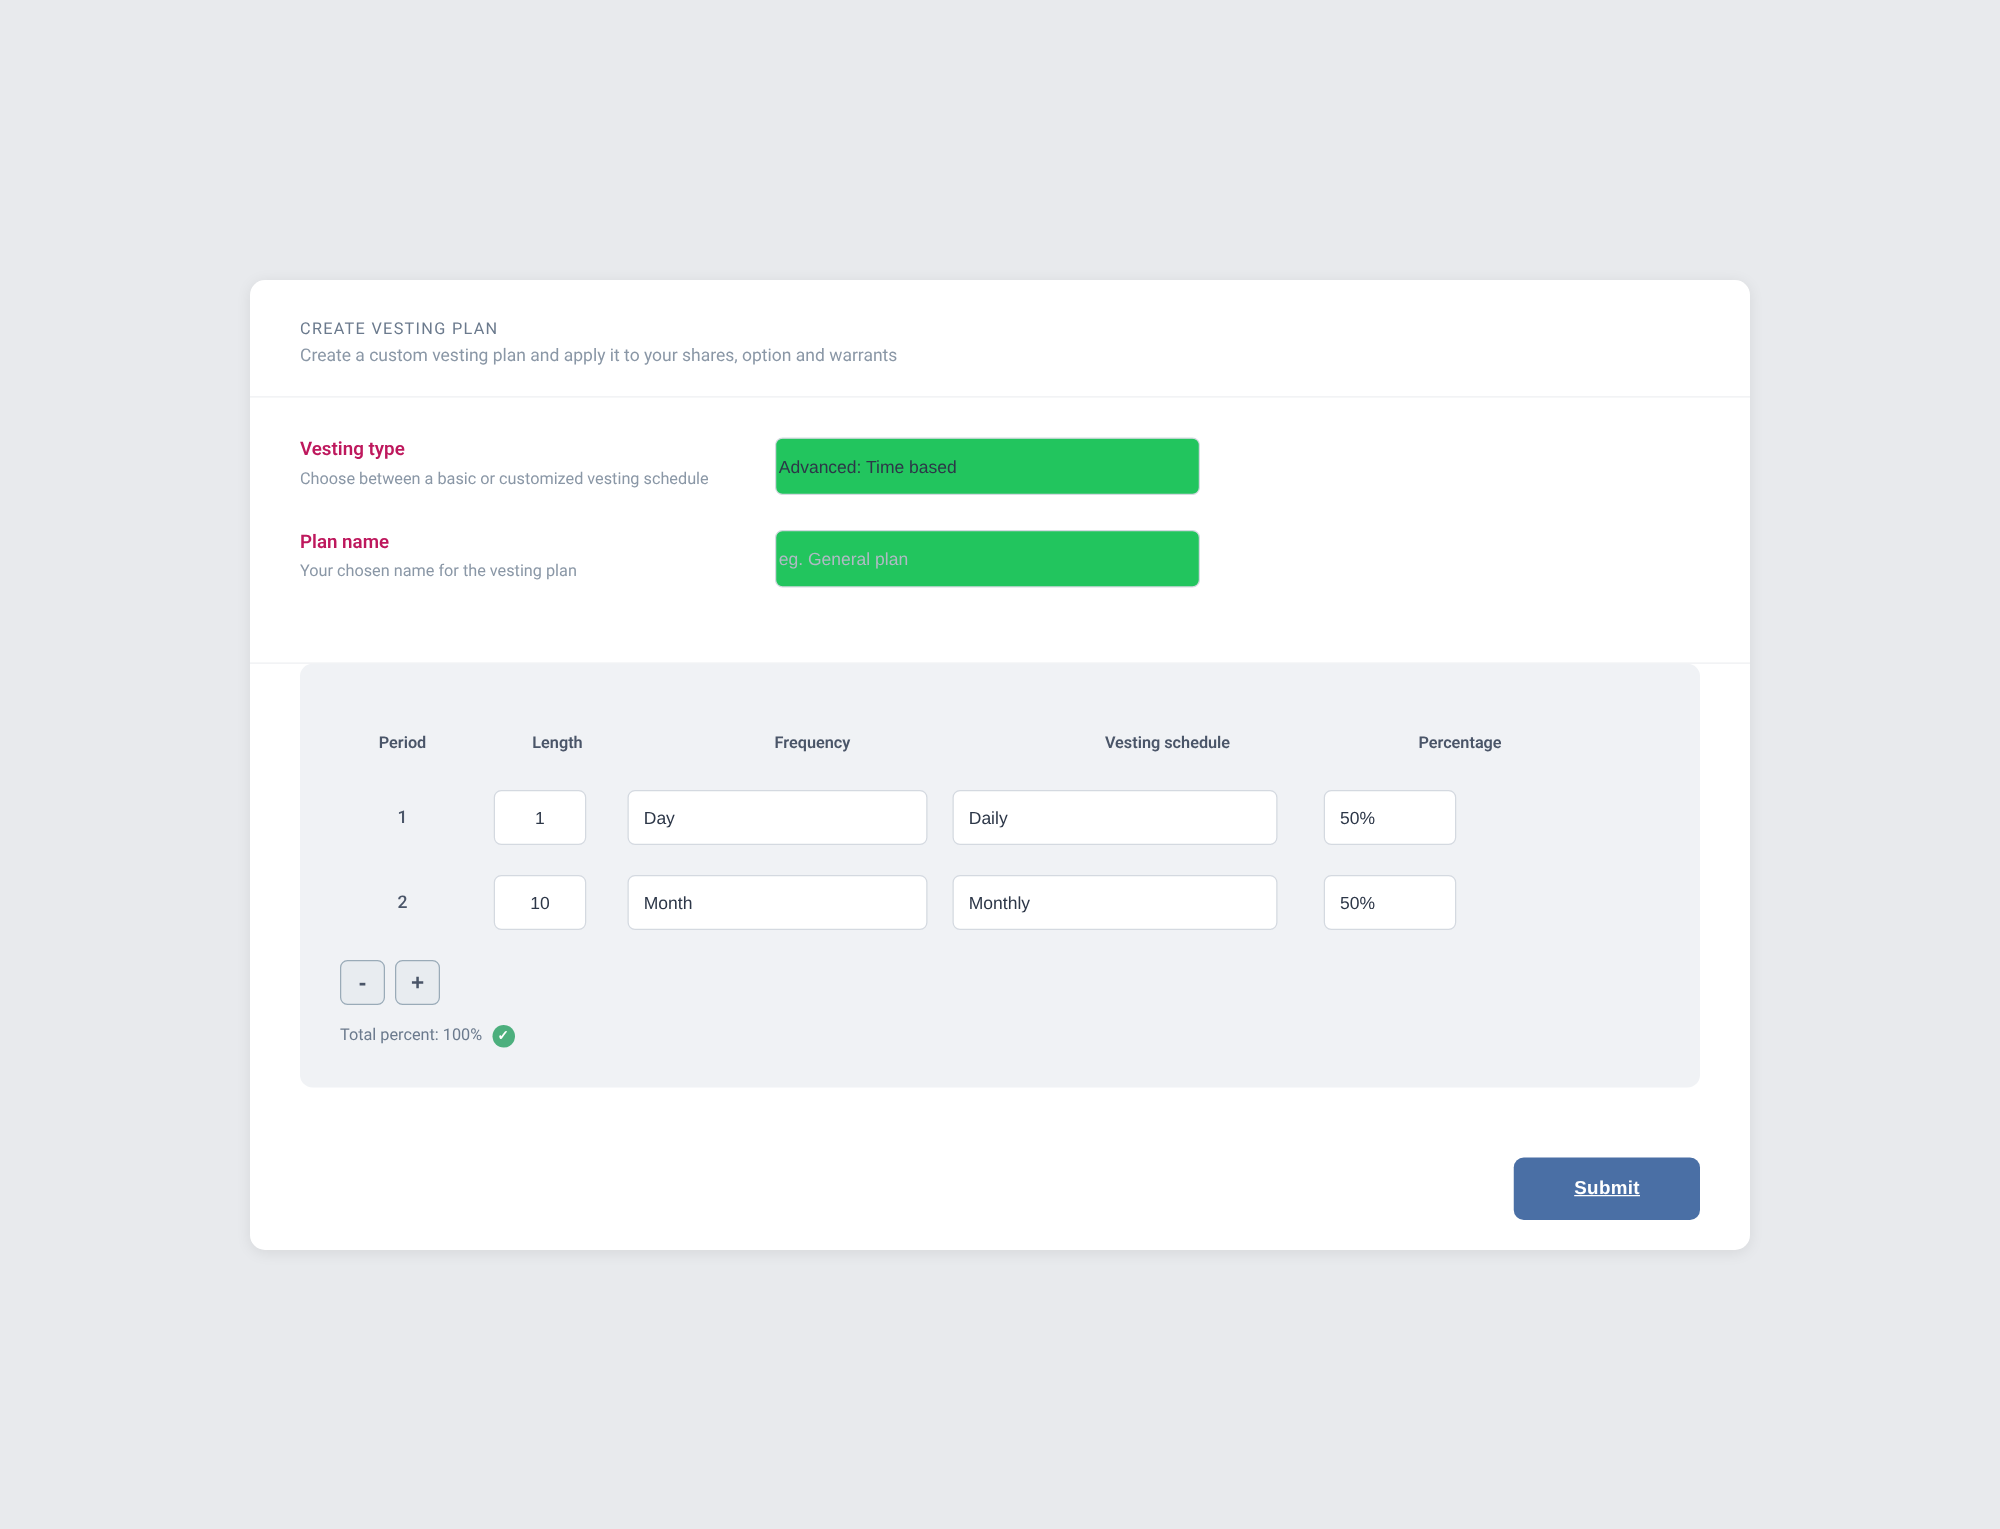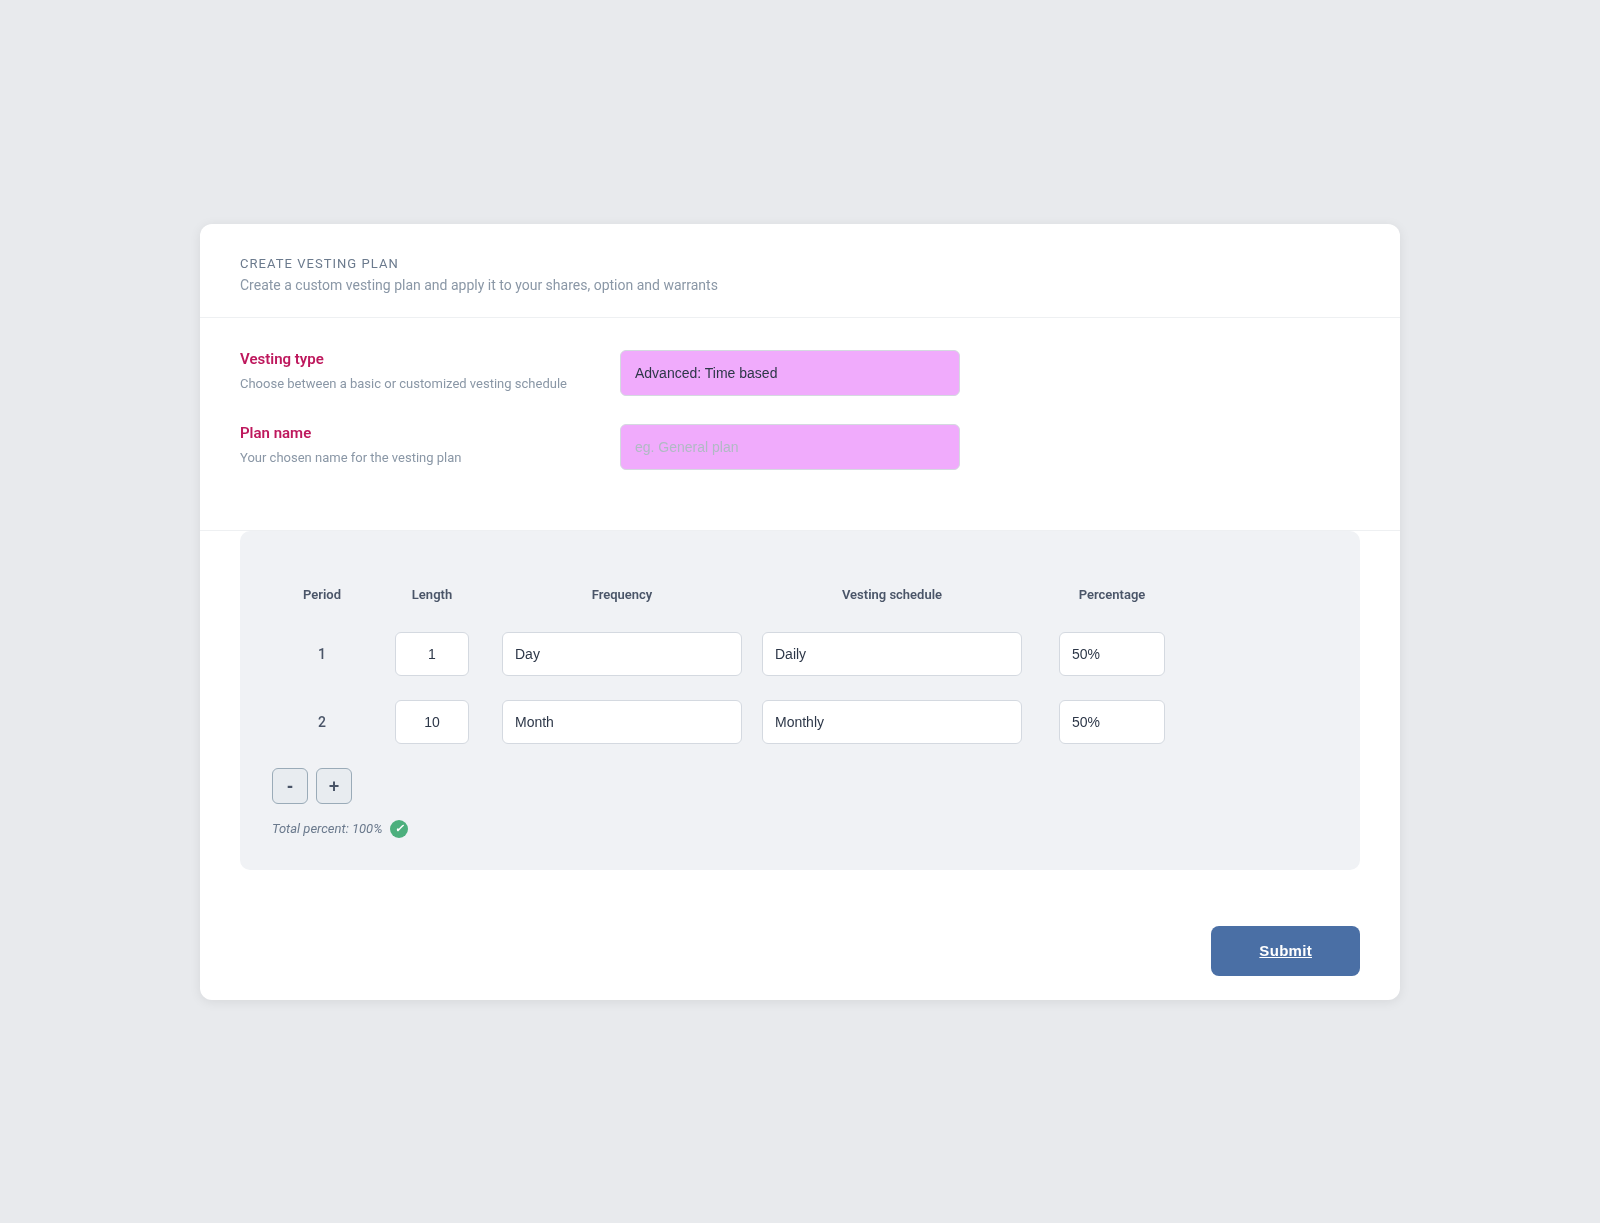--- a/index.html
+++ b/index.html
@@ -78,24 +78,24 @@
 
     .form-input-col {
       flex: 1;
     }
 
     .form-input {
       width: 340px;
       height: 46px;
       border: 1.5px solid #d4d9e0;
       border-radius: 6px;
-      padding: 0 14px;
+      padding: 0 2px;
       font-size: 14px;
       color: #2d3748;
-      background: #f0abfc;
+      background: #22c55e;
       outline: none;
     }
 
     .form-input::placeholder {
       color: #b0bac4;
     }
 
     .form-input.select-like {
       appearance: none;
       cursor: pointer;
@@ -104,21 +104,21 @@
     .table-section {
       margin: 0 40px 32px;
       background: #f0f2f5;
       border-radius: 10px;
       padding: 28px 32px 32px;
     }
 
     .table-header {
       display: grid;
       grid-template-columns: 100px 120px 260px 280px 160px;
-      gap: 0;
+      gap: 14px;
       margin-bottom: 18px;
       margin-top: 20px;
     }
 
     .table-header-cell {
       font-size: 13px;
       font-weight: 600;
       color: #4a5568;
       text-align: center;
       padding: 8px 0;
@@ -196,21 +196,20 @@
       align-items: center;
       justify-content: center;
       line-height: 1;
     }
 
     .total-percent-row {
       display: flex;
       align-items: center;
       gap: 8px;
       margin-top: 8px;
-      font-style: italic;
     }
 
     .total-percent-text {
       font-size: 13px;
       color: #6b7a8d;
     }
 
     .check-icon {
       width: 18px;
       height: 18px;

